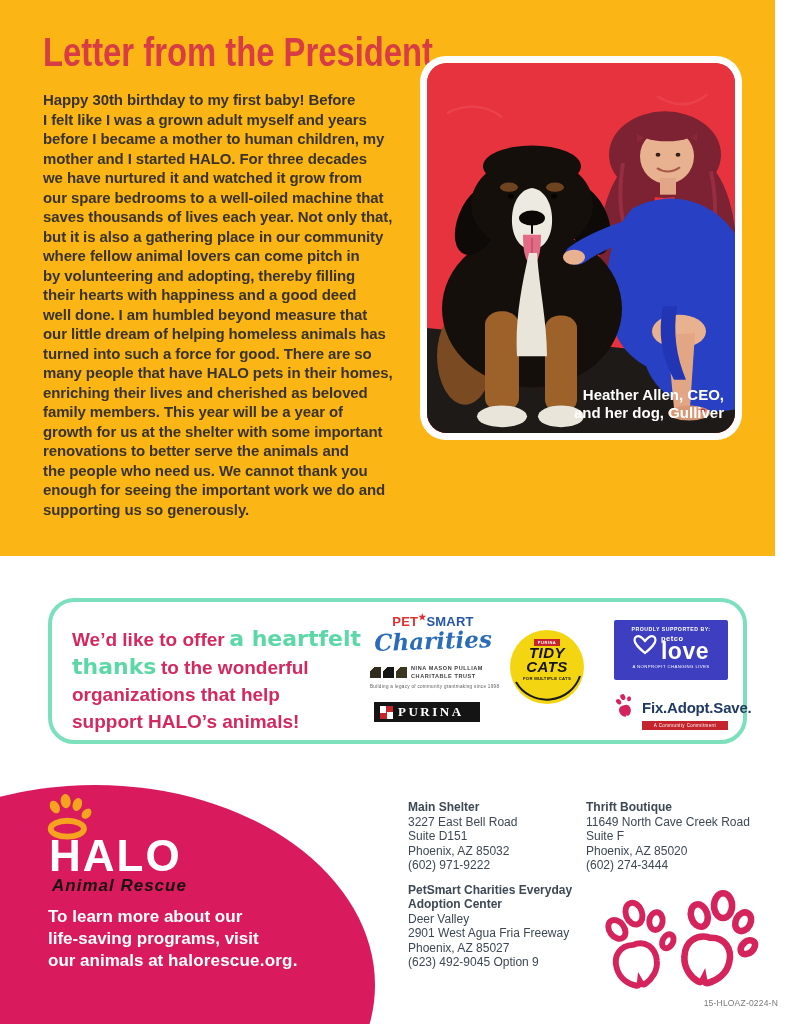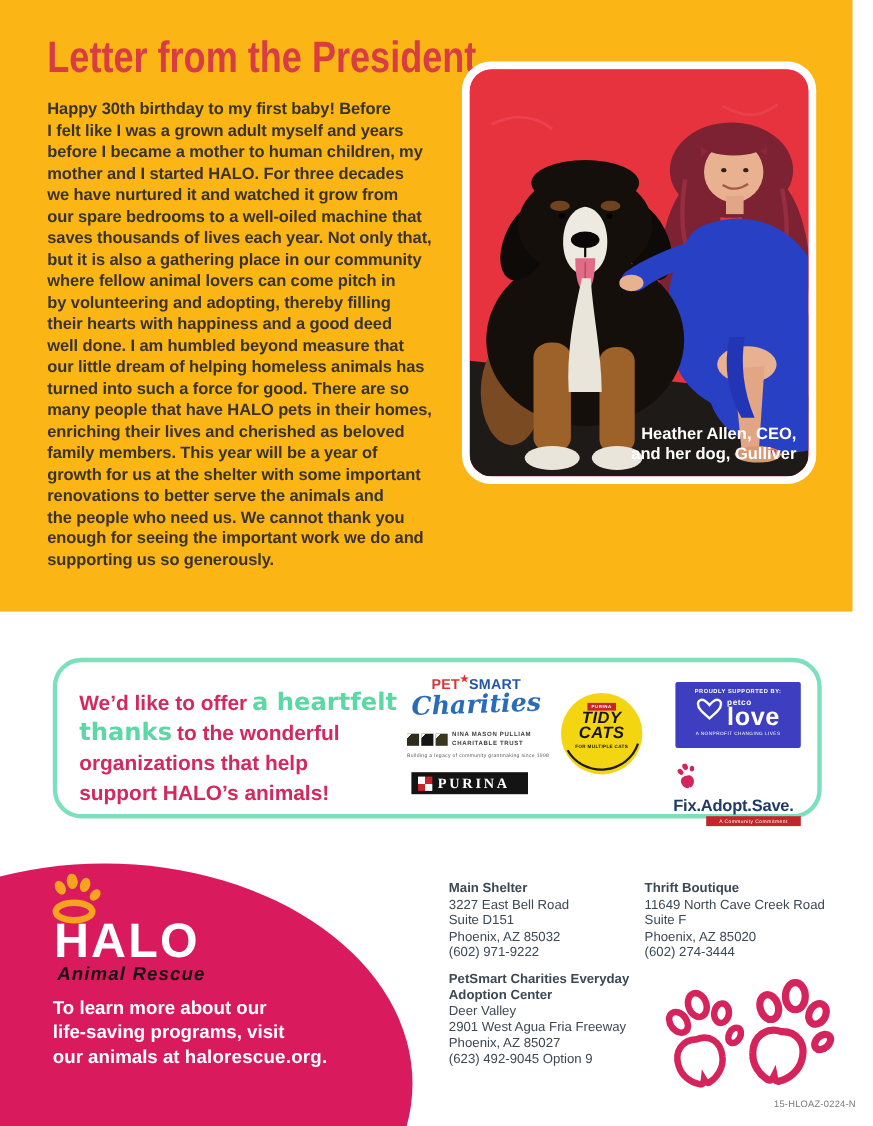--- a/index.html
+++ b/index.html
@@ -63,21 +63,21 @@
   .logo-petco{position:absolute;left:562px;top:18px;width:114px;height:60px;background:#3E3EC1;
         border-radius:2px;display:flex;flex-direction:column;align-items:center;box-sizing:border-box;}
   .pl-top{color:#fff;font-size:5.2px;font-weight:700;letter-spacing:.5px;margin-top:6px;}
   .pl-row{display:flex;align-items:flex-start;gap:4px;margin-top:2px;}
   .pl-col{display:flex;flex-direction:column;align-items:flex-start;}
   .pl-petco{color:#fff;font-size:7.5px;font-weight:700;letter-spacing:.5px;}
   .pl-love{color:#fff;font-size:23px;font-weight:800;line-height:.78;letter-spacing:.5px;}
   .pl-sub{color:#fff;font-size:4.3px;letter-spacing:.4px;margin-top:3px;}
   
   .logo-fas{position:absolute;left:560px;top:92px;width:170px;}
-  .fas-row{display:flex;align-items:flex-start;gap:4px;flex-direction:column;}
+  .fas-row{display:flex;align-items:center;gap:4px;}
   .fas-name{font-size:15px;font-weight:800;color:#1F3A63;letter-spacing:-.2px;}
   .fas-band{margin-left:30px;margin-top:1px;width:86px;height:9px;background:#C4242C;color:#fff;
         font-size:4.5px;display:flex;align-items:center;justify-content:center;letter-spacing:.4px;}
 
   
   .blob{position:absolute;left:-185px;top:785px;width:560px;height:400px;border-radius:50%;background:#D91A5C;}
   .halo-icon{position:absolute;left:44px;top:794px;}
   .halo-word{position:absolute;left:49px;top:834px;color:#fff;font-size:44px;font-weight:700;
         letter-spacing:2px;line-height:1;}
   .halo-sub{position:absolute;left:52px;top:876px;color:#191210;font-size:17px;font-weight:700;

